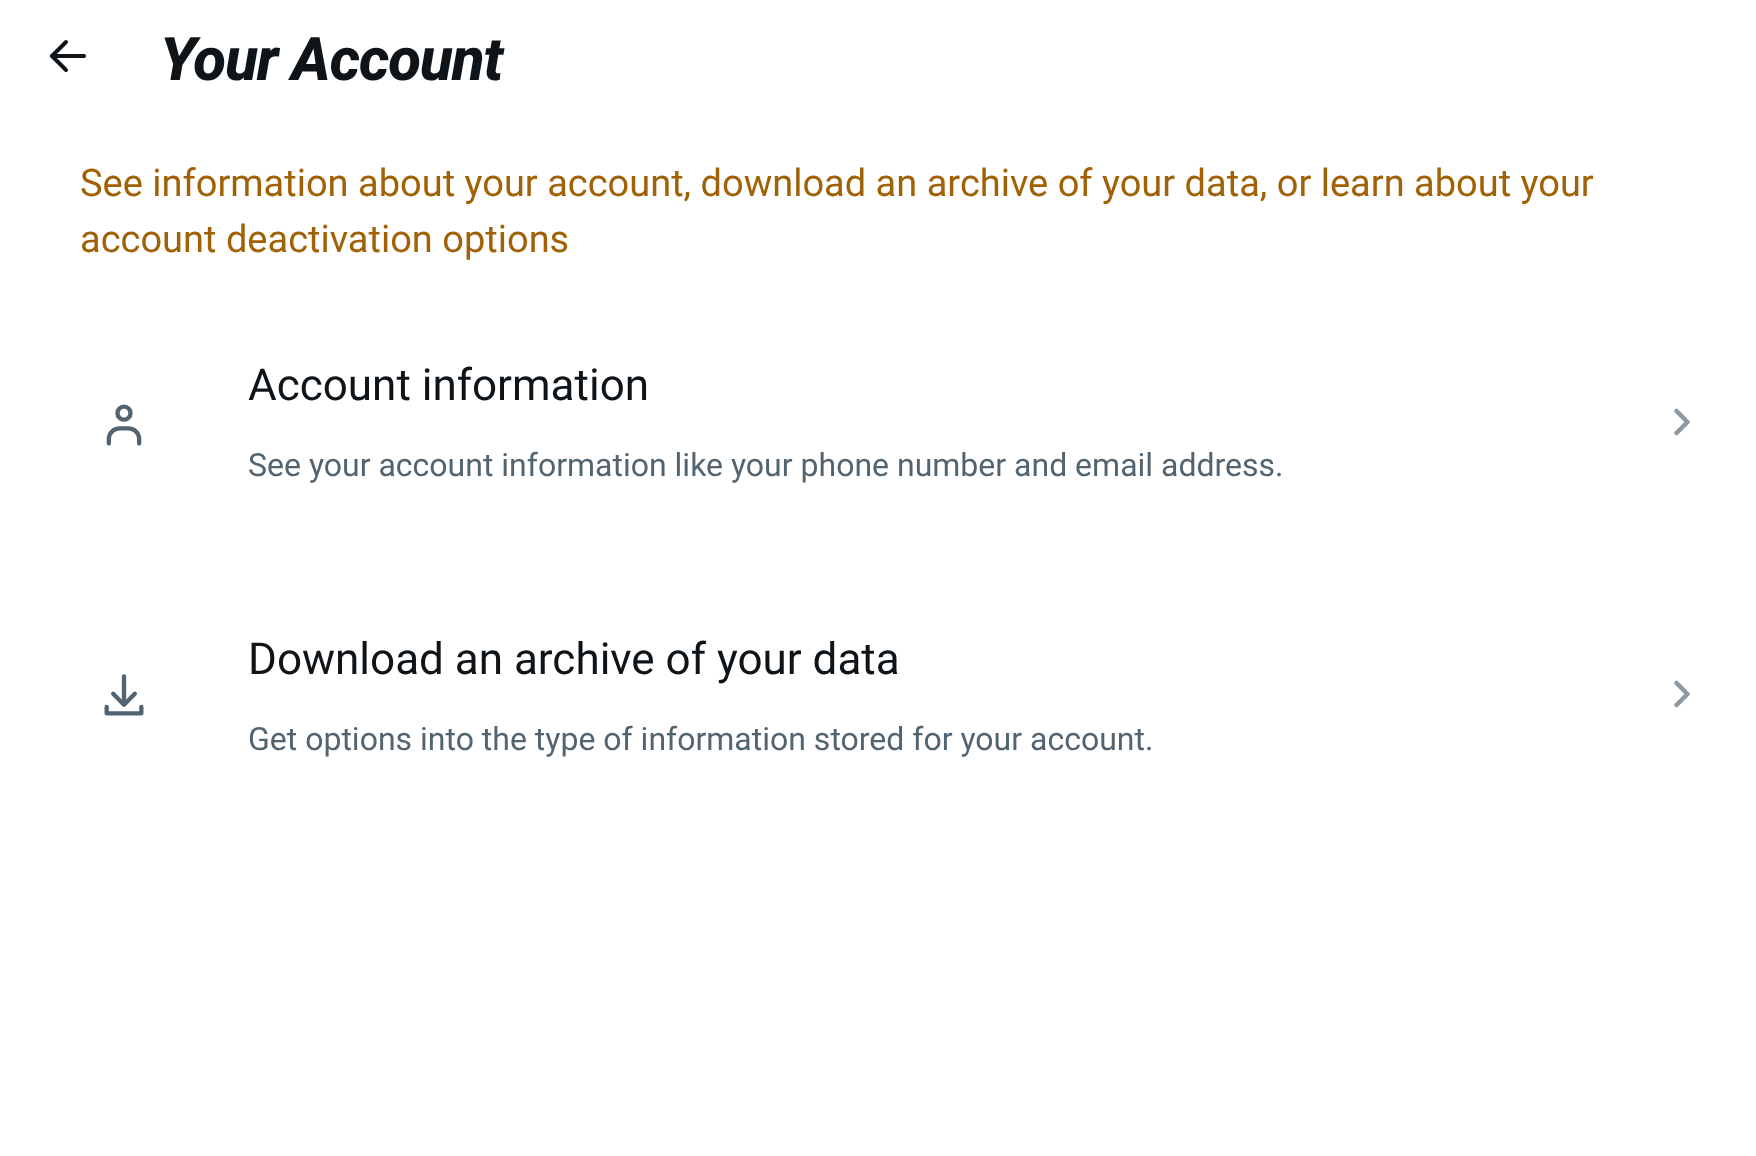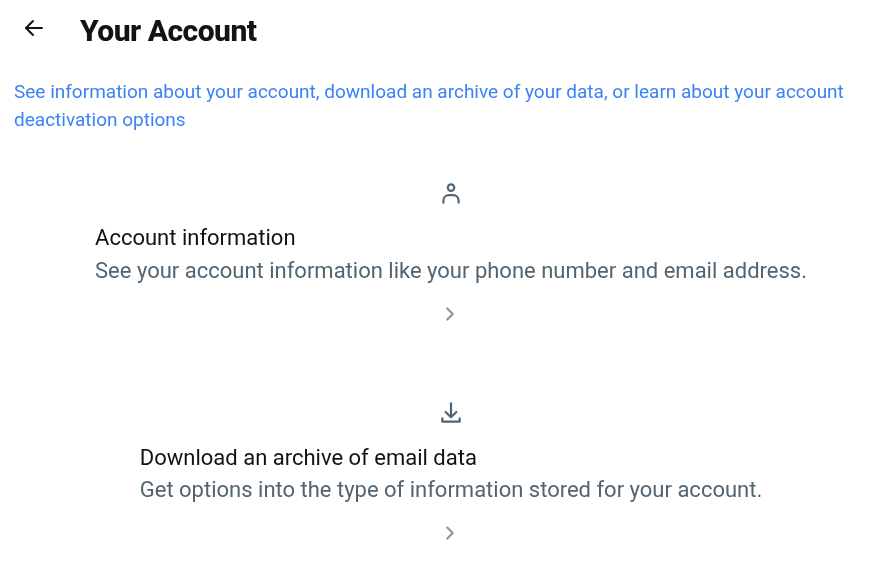--- a/index.html
+++ b/index.html
@@ -27,38 +27,38 @@
       align-items: center;
       justify-content: center;
       cursor: pointer;
       border-radius: 50%;
     }
     .page-title {
       font-size: 30px;
       font-weight: 800;
       color: #0f1419;
       letter-spacing: -0.5px;
+      font-style: italic;
     }
     .subtitle {
-      padding: 18px 24px 24px 14px;
+      padding: 18px 24px 24px 40px;
       font-size: 19px;
-      color: #3b82f6;
+      color: #a16207;
       line-height: 1.45;
     }
     .menu {
       display: flex;
       flex-direction: column;
     }
     .menu-item {
       display: flex;
       align-items: center;
       padding: 22px 24px 22px 48px;
       cursor: pointer;
-      gap: 16px;
-      flex-direction: column;
+      gap: 48px;
     }
     .menu-icon {
       width: 28px;
       height: 28px;
       flex-shrink: 0;
       display: flex;
       align-items: center;
       justify-content: center;
       color: #536471;
     }
@@ -68,23 +68,24 @@
       flex-direction: column;
       gap: 2px;
     }
     .menu-title {
       font-size: 22px;
       font-weight: 400;
       color: #0f1419;
       line-height: 1.35;
     }
     .menu-desc {
-      font-size: 22px;
+      font-size: 16px;
       color: #536471;
       line-height: 1.45;
+      margin-top: 10px;
     }
     .chevron {
       width: 24px;
       height: 24px;
       flex-shrink: 0;
       color: #8b98a5;
     }
     .menu-item + .menu-item {
       margin-top: 28px;
     }
@@ -129,21 +130,21 @@
 
   <div class="menu-item">
     <div class="menu-icon">
       <svg width="26" height="26" viewBox="0 0 24 24" fill="none" stroke="#536471" stroke-width="2" stroke-linecap="round" stroke-linejoin="round">
         <path d="M12 3 L12 15"></path>
         <polyline points="7 11 12 16 17 11"></polyline>
         <path d="M4 17 L4 20 L20 20 L20 17"></path>
       </svg>
     </div>
     <div class="menu-text">
-      <div class="menu-title">Download an archive of email data</div>
+      <div class="menu-title">Download an archive of your data</div>
       <div class="menu-desc">Get options into the type of information stored for your account.</div>
     </div>
     <div class="chevron">
       <svg width="22" height="22" viewBox="0 0 24 24" fill="none" stroke="#8b98a5" stroke-width="2.5" stroke-linecap="round" stroke-linejoin="round">
         <polyline points="9 6 15 12 9 18"></polyline>
       </svg>
     </div>
   </div>
 
 </div>

